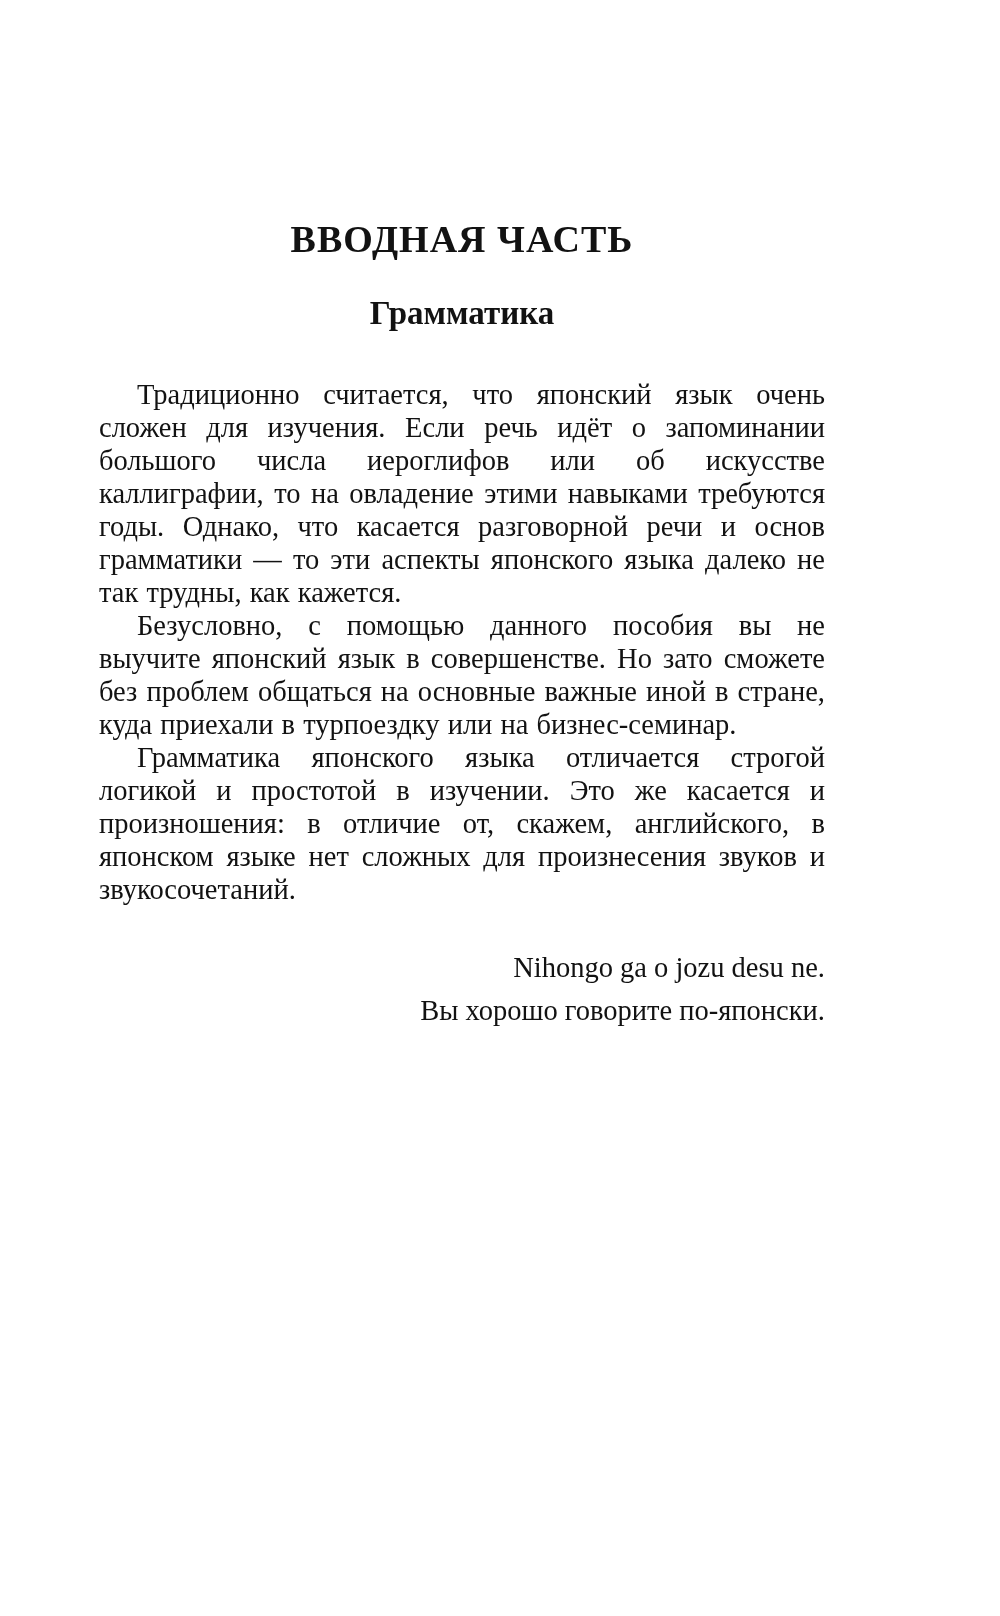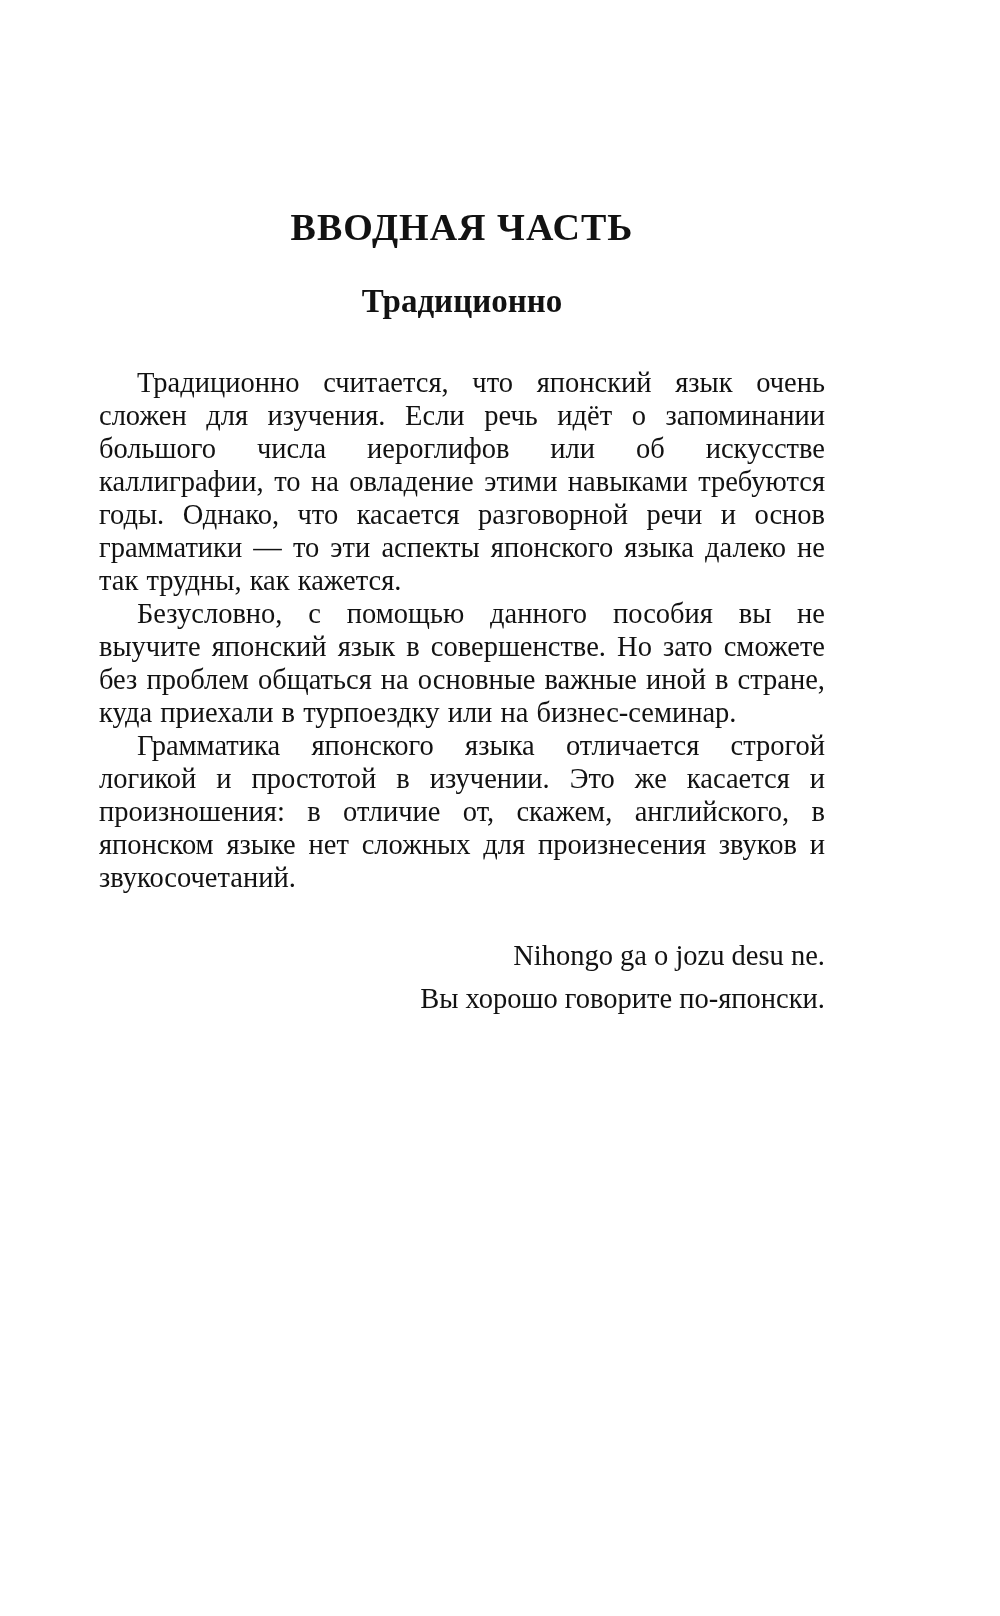--- a/index.html
+++ b/index.html
@@ -11,20 +11,21 @@
     color: #121212;
     font-family: "Liberation Serif", "DejaVu Serif", serif;
     -webkit-font-smoothing: antialiased;
   }
   .page {
     position: relative;
     width: 1000px;
     height: 1284px;
     background: #ffffff;
     overflow: hidden;
+    margin-top: 12px;
   }
   .content {
     position: absolute;
     left: 99px;
     top: 0;
     width: 726px;
   }
   .section-title {
     margin: 0;
     margin-top: 205px;
@@ -73,21 +74,21 @@
   }
 </style>
 </head>
 <body>
 
 <div class="page">
   <div class="content">
 
     <h1 class="section-title">ВВОДНАЯ ЧАСТЬ</h1>
 
-    <h2 class="chapter-title">Традиционно</h2>
+    <h2 class="chapter-title">Грамматика</h2>
 
     <div class="body-text">
       <p>Традиционно считается, что японский язык очень сложен для изучения. Если речь идёт о запоминании большого числа иероглифов или об искусстве каллиграфии, то на овладение этими навыками требуются годы. Однако, что касается разговорной речи и основ грамматики — то эти аспекты японского языка далеко не так трудны, как кажется.</p>
       <p>Безусловно, с помощью данного пособия вы не выучите японский язык в совершенстве. Но зато сможете без проблем общаться на основные важные иной в стране, куда приехали в турпоездку или на бизнес-семинар.</p>
       <p>Грамматика японского языка отличается строгой логикой и простотой в изучении. Это же касается и произношения: в отличие от, скажем, английского, в японском языке нет сложных для произнесения звуков и звукосочетаний.</p>
     </div>
 
     <div class="example-block">
       <p class="line">Nihongo ga o jozu desu ne.</p>
       <p class="line">Вы хорошо говорите по-японски.</p>

